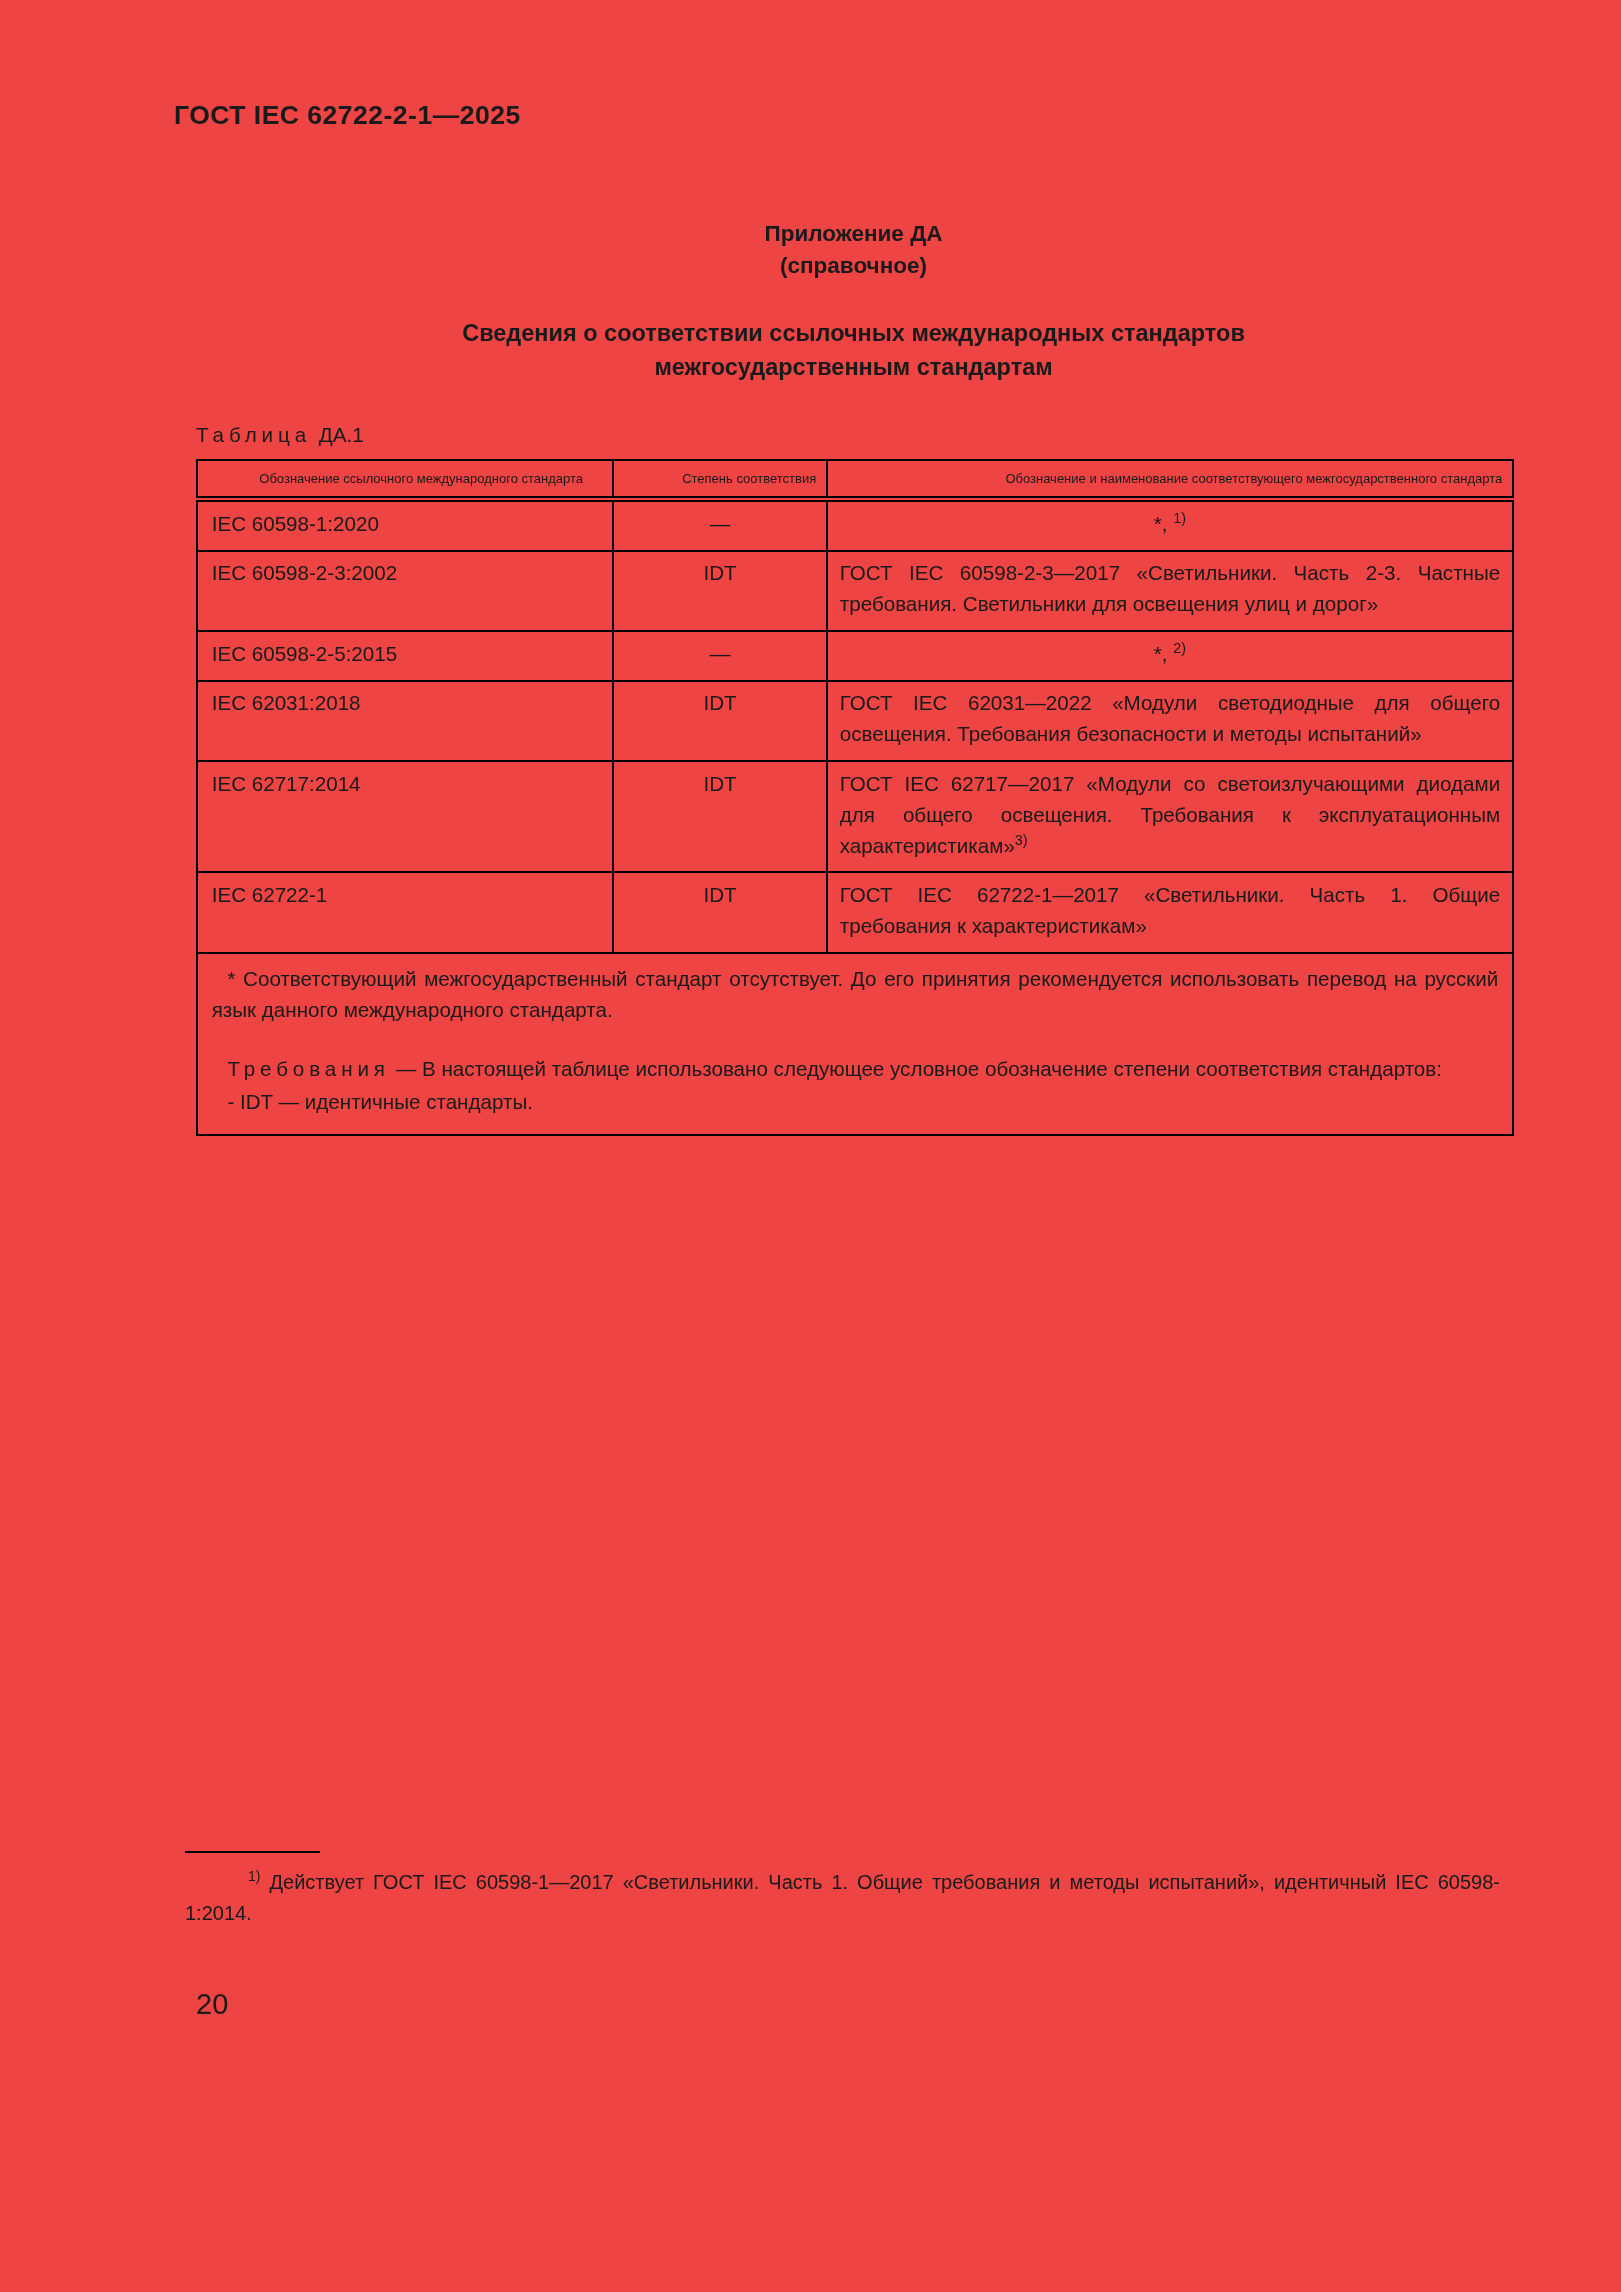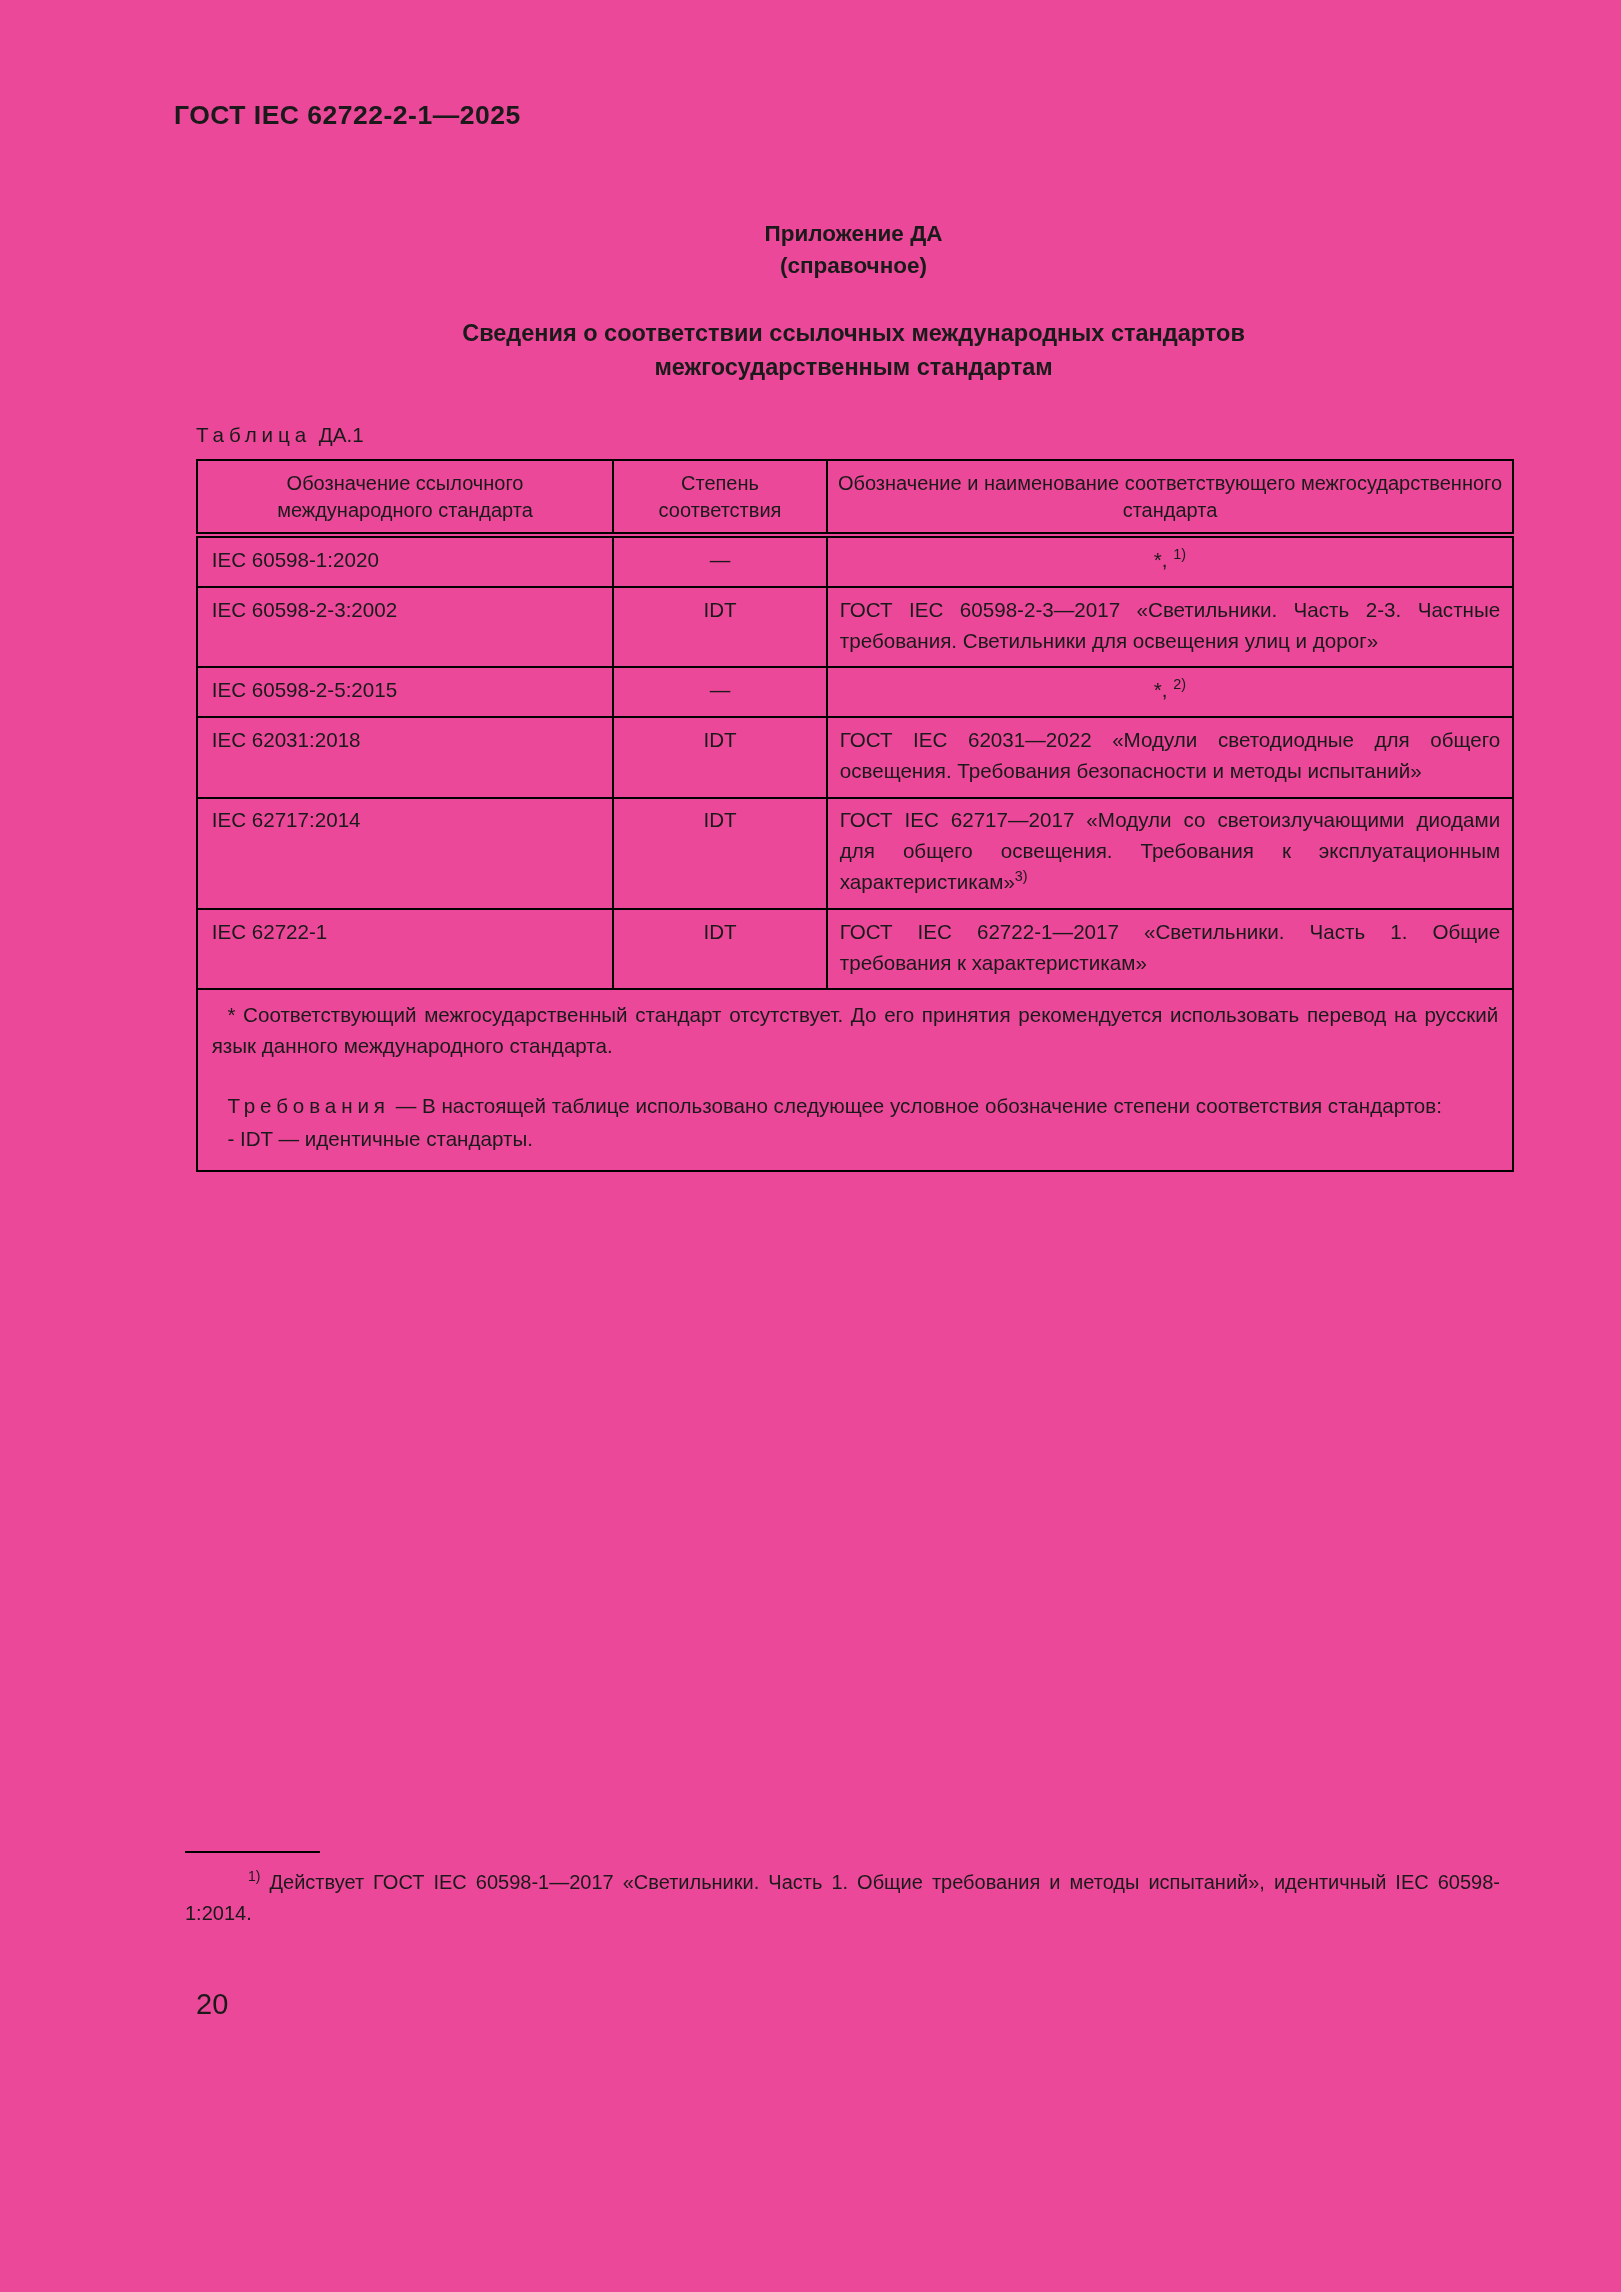--- a/index.html
+++ b/index.html
@@ -1,21 +1,21 @@
 <!DOCTYPE html>
 <html lang="ru"><head>
 <meta charset="utf-8">
 <style>
   html, body { margin:0; padding:0; background:#e8e8e8; }
   .page {
     position: relative;
     width: 1621px;
     height: 2293px;
     margin: 0 auto;
-    background: #ec4899;
+    background: #ef4444;
     font-family: "Liberation Sans", sans-serif;
     color: #1a1a1a;
     overflow: hidden;
   }
   .content { margin-left: 196px; width: 1315px; }
 
   .doc-header {
     padding-top: 100px;
     margin-left: 174px;
     font-size: 26.5px;
@@ -56,23 +56,23 @@
   }
   .std-table col.c1 { width: 416px; }
   .std-table col.c2 { width: 214px; }
   .std-table col.c3 { width: 686px; }
   .std-table { border: 2.9px solid #000; }
   .std-table th {
     border: 2px solid #000;
     border-top: 2.9px solid #000;
     border-bottom: 6.9px double #000;
     font-weight: normal;
-    font-size: 20px;
+    font-size: 13px;
     line-height: 1.35;
-    text-align: center;
+    text-align: right;
     vertical-align: middle;
     padding: 8.8px 9.8px;
   }
   .std-table th.h1 { padding: 8.8px 29px; }
   .std-table td {
     border: 2px solid #000;
     border-top: 2.9px solid #000;
     font-size: 20.6px;
     line-height: 1.5;
     vertical-align: top;

